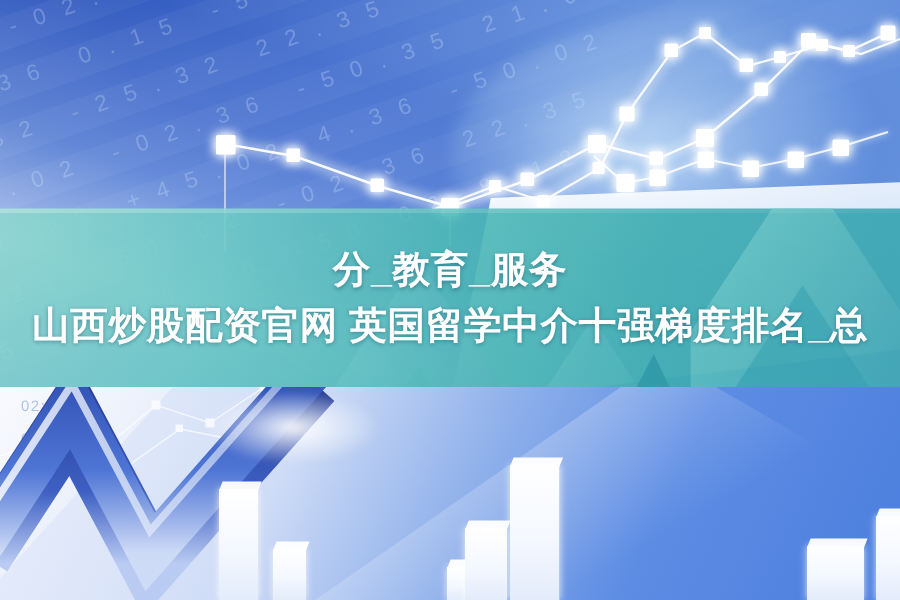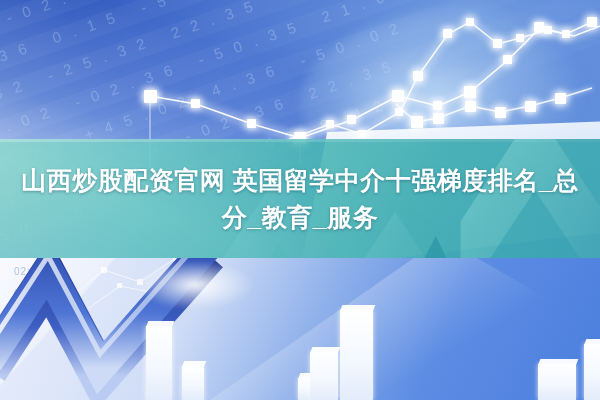--- a/index.html
+++ b/index.html
@@ -258,22 +258,22 @@
   </div>
 
   <div class="band">
     <div class="bchev a"></div>
     <div class="bchev c"></div>
     <div class="bchev b"></div>
   </div>
   <div class="bandtop"></div>
 
   <div id="title">
+    <div>分_教育_服务</div>
     <div>山西炒股配资官网 英国留学中介十强梯度排名_总</div>
-    <div>分_教育_服务</div>
   </div>
 
   <div class="lower">
     <div class="lwedge"></div>
     <div class="wedge"></div>
 
     <span class="tick" style="left:14px; top:8px">02:32</span>
     <span class="tick" style="left:14px; top:30px">05:32</span>
 
     <svg width="300" height="80" style="position:absolute;left:0;top:-6px;opacity:.8">

